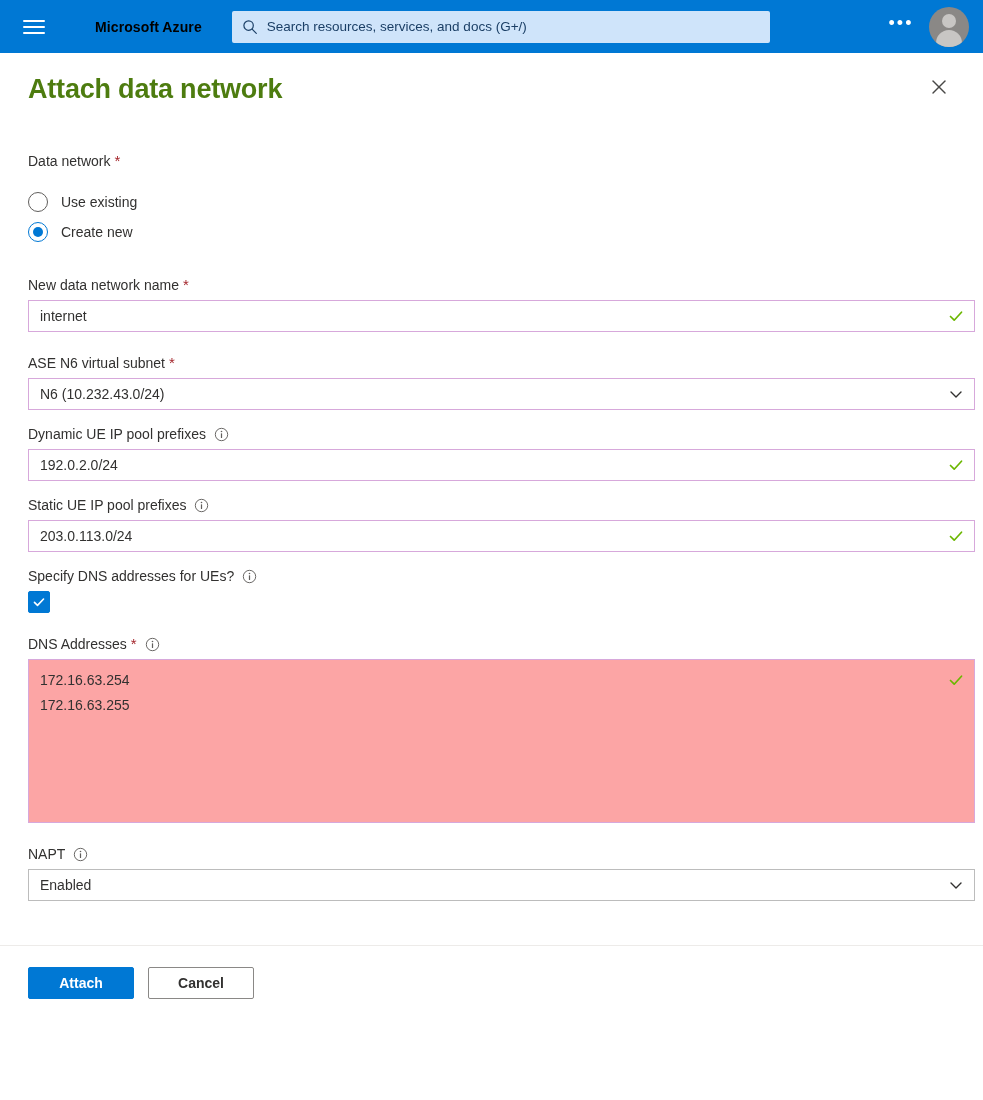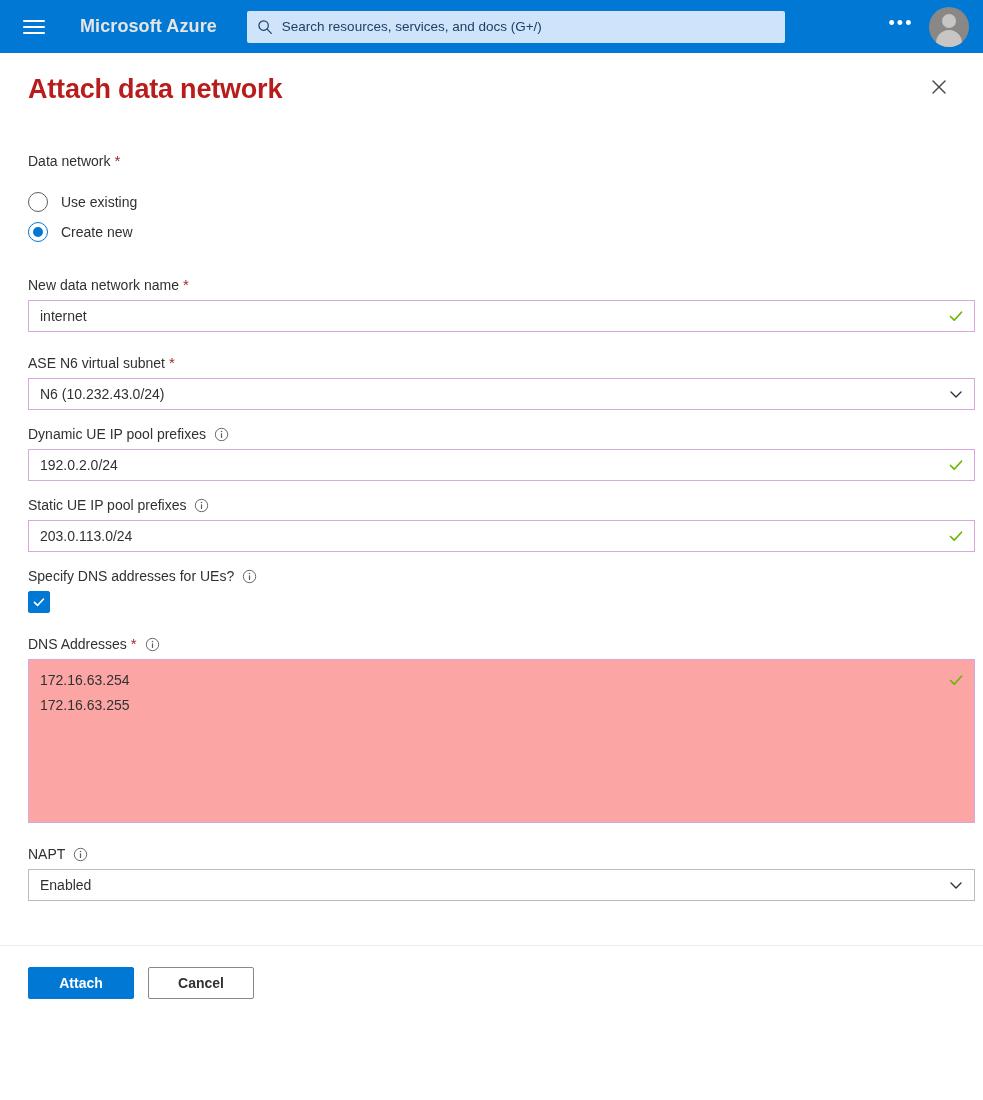--- a/index.html
+++ b/index.html
@@ -38,25 +38,25 @@
     margin-left: 10px;
   }
   .hamburger span {
     display: block;
     width: 22px;
     height: 2px;
     background: #ffffff;
     border-radius: 1px;
   }
   .brand {
-    color: #e5e5e5;
-    font-size: 18px;
+    color: #000000;
+    font-size: 14px;
     font-weight: bold;
     letter-spacing: .1px;
-    margin-left: 22px;
+    margin-left: 37px;
     white-space: nowrap;
     user-select: none;
   }
   .searchwrap {
     margin-left: 30px;
     width: 538px;
     height: 32px;
     background: #cfe4fa;
     border-radius: 2px;
     display: flex;
@@ -123,21 +123,21 @@
 
   
   .blade-title-row {
     display: flex;
     align-items: flex-start;
     padding: 18px 28px 0 28px;
   }
   .blade-title {
     font-size: 27px;
     font-weight: 600;
-    color: #b91c1c;
+    color: #4d7c0f;
     letter-spacing: -.2px;
     line-height: 36px;
   }
   .close-x {
     margin-left: auto;
     width: 32px;
     height: 32px;
     display: flex;
     align-items: center;
     justify-content: center;

